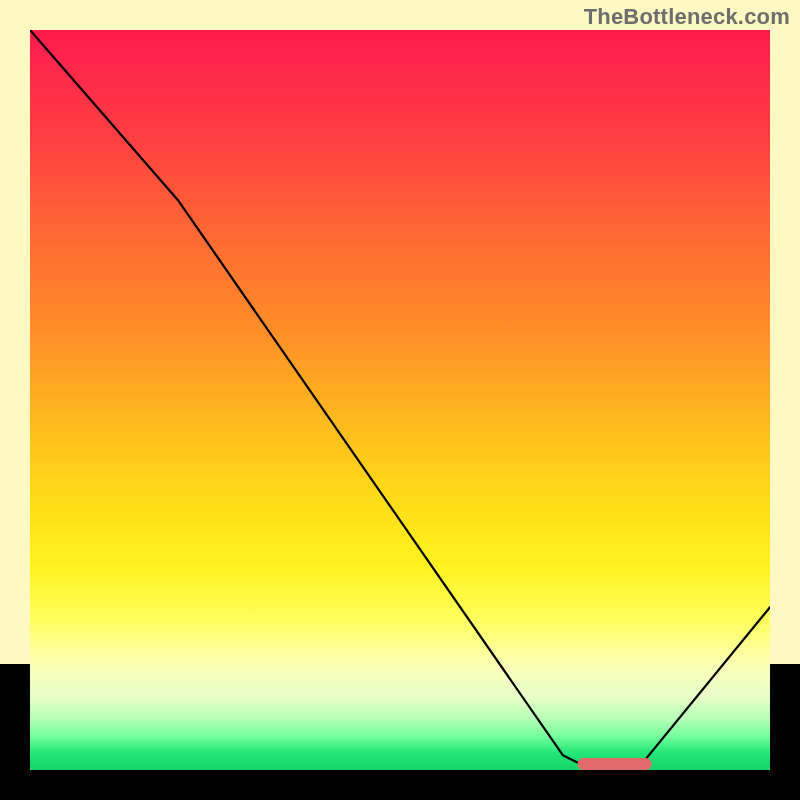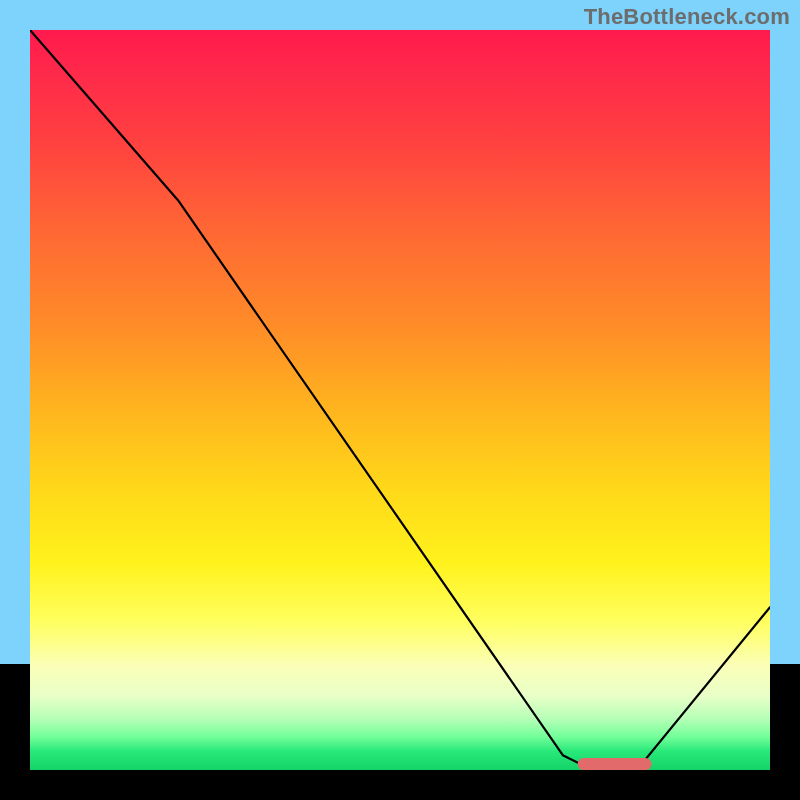--- a/index.html
+++ b/index.html
@@ -9,21 +9,21 @@
     height: 800px;
     overflow: hidden;
     font-family: Arial, Helvetica, sans-serif;
     background: #000;
   }
 
   .frame {
     position: relative;
     width: 800px;
     height: 664px;
-    background: #7dd3fc;
+    background: #fef9c3;
     text-align: center;
   }
 
   .plot-area {
     position: absolute;
     left: 30px;
     top: 30px;
     width: 740px;
     height: 740px;
     overflow: hidden;

